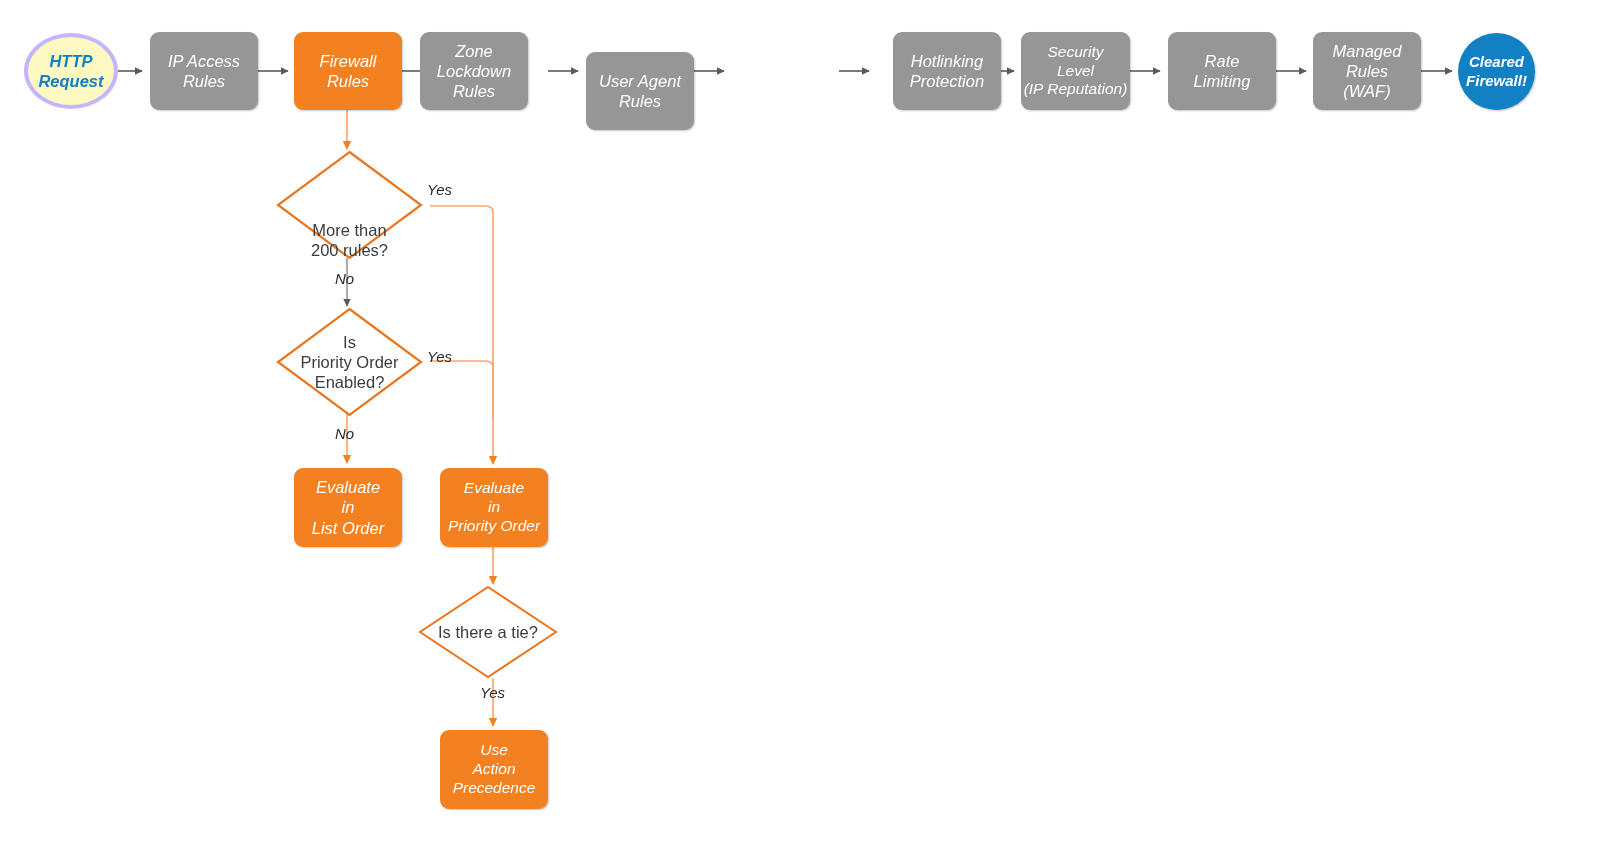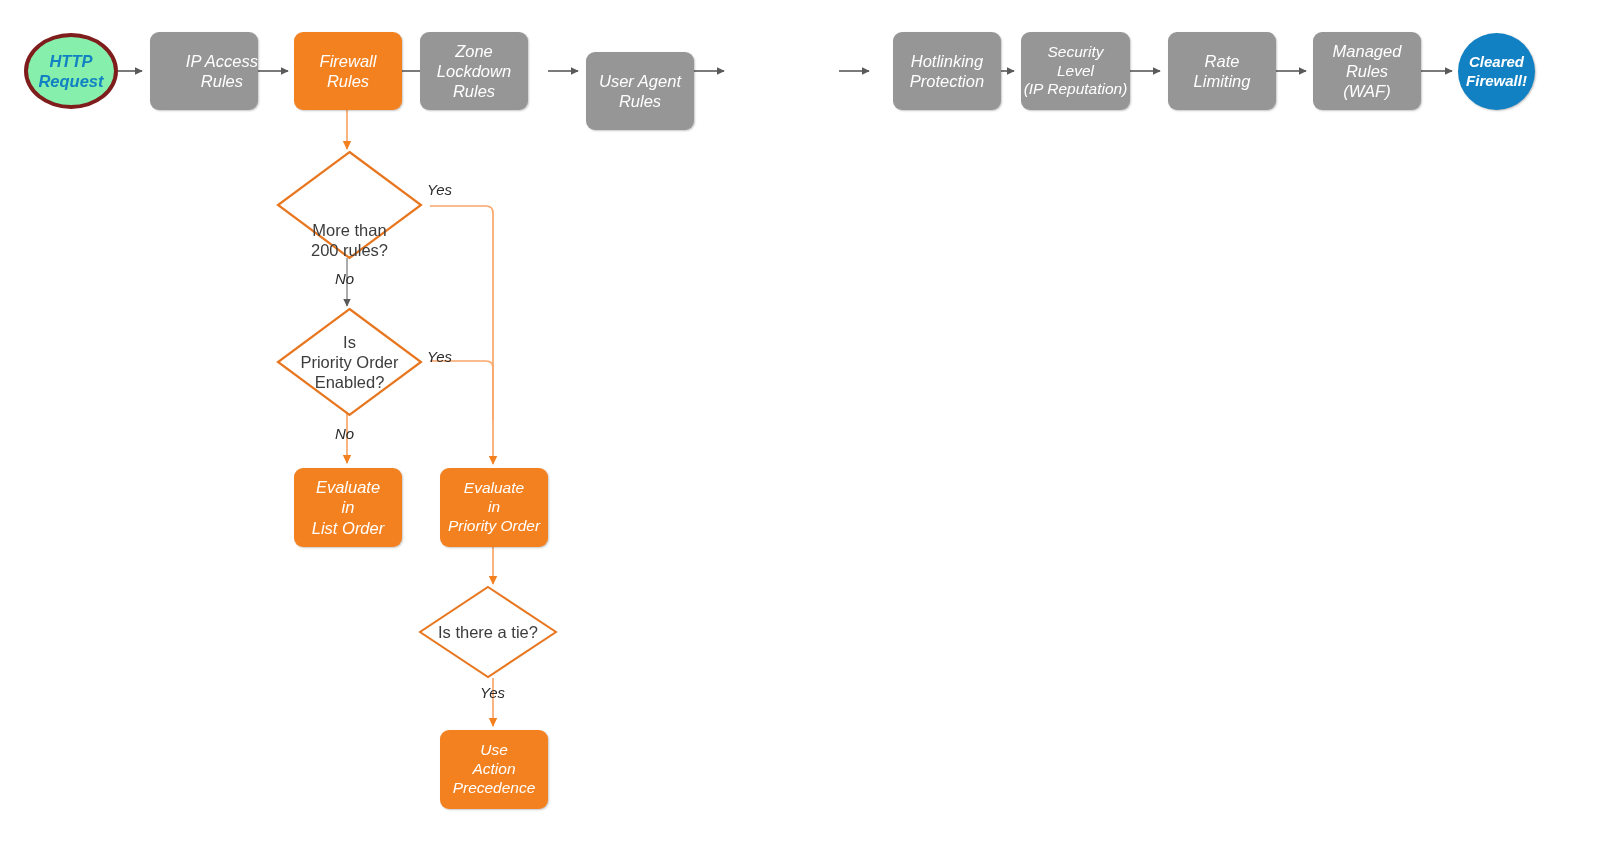--- a/index.html
+++ b/index.html
@@ -51,22 +51,22 @@
   .box.orange { background: #f4811f; }
 
   .circle {
     border-radius: 50%;
     font-style: italic;
     font-weight: bold;
     font-size: 16.5px;
     white-space: pre-line;
   }
   .circle.start {
-    background: #86efac;
-    border: 4px solid #7f1d1d;
+    background: #fef9c3;
+    border: 4px solid #c4b5fd;
     color: #1281c3;
   }
   .circle.end {
     background: #1281c3;
     color: #ffffff;
     box-shadow: 1px 1px 2px rgba(0,0,0,0.25);
   }
 
   .diamond {
     color: #3c3c3c;
@@ -144,21 +144,21 @@
 
      Use Action Precedence --&gt;
     <line x1="493" y1="678" x2="493" y2="726" stroke="#f9a76b" stroke-width="1.7" fill="none" marker-end="url(#ah-orange)"></line>
   </svg>
 
   <div class="node circle start" style="left:24px; top:33px; width:94px; height:76px;">
     <span>HTTP
 Request</span>
   </div>
 
-  <div class="node box grey" style="left:150px; top:32px; width:108px; height:78px;justify-content:flex-end;">
+  <div class="node box grey" style="left:150px; top:32px; width:108px; height:78px;">
     <span>IP Access
 Rules</span>
   </div>
 
   <div class="node box orange" style="left:294px; top:32px; width:108px; height:78px;">
     <span>Firewall
 Rules</span>
   </div>
 
   <div class="node box grey" style="left:420px; top:32px; width:108px; height:78px;">

